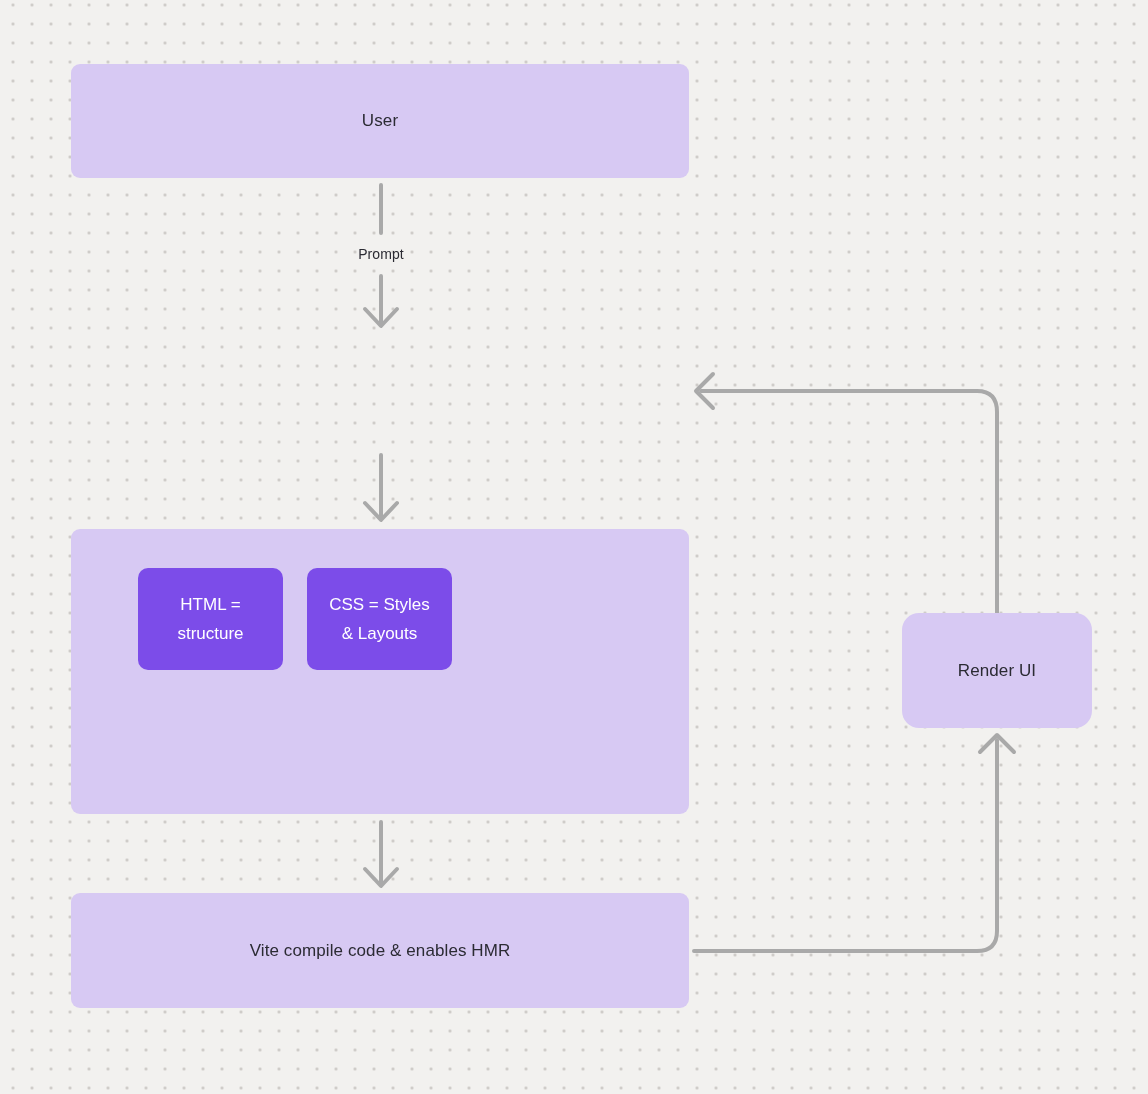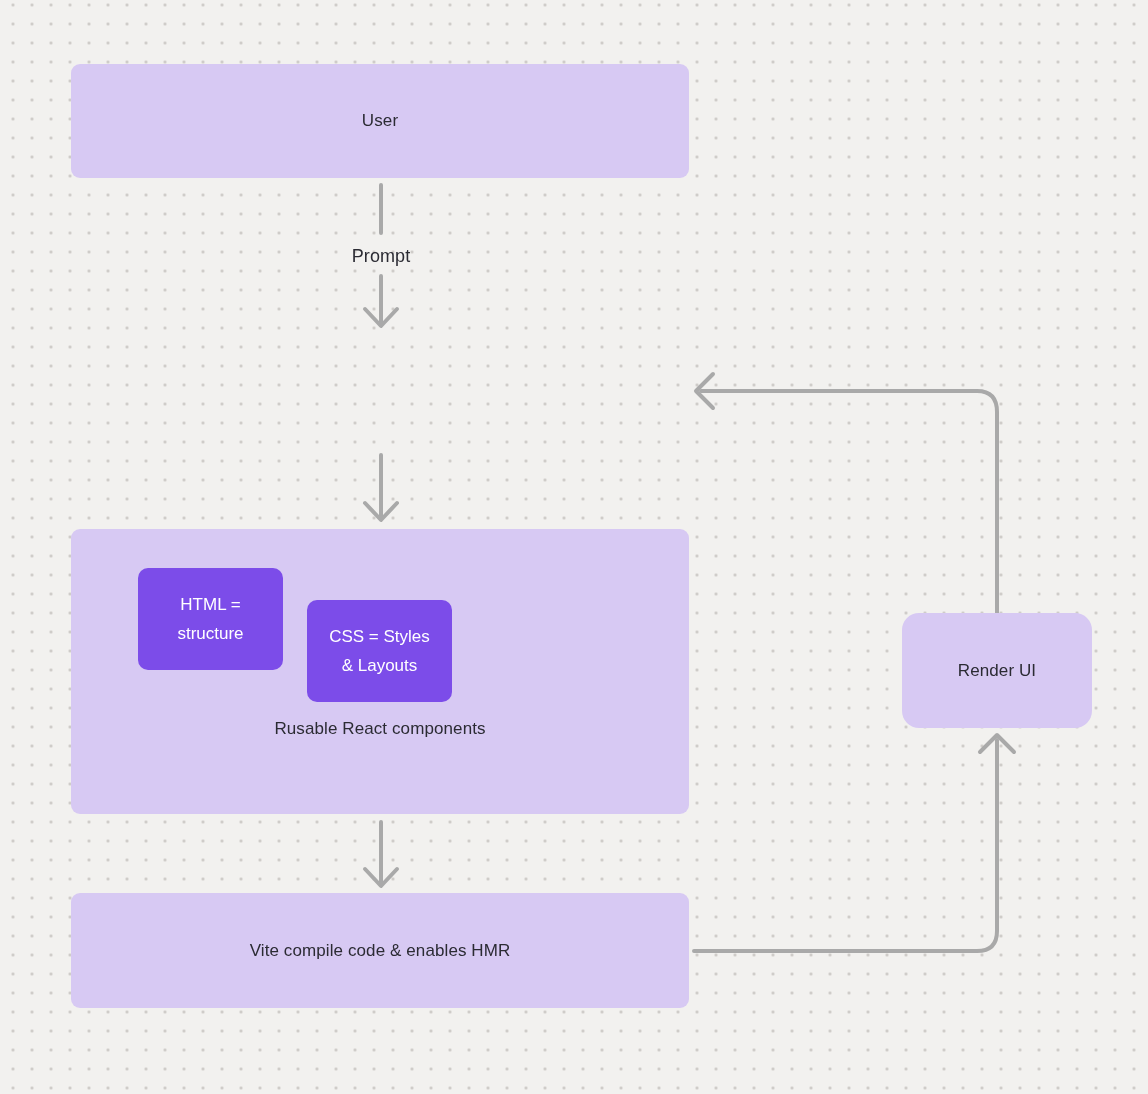--- a/index.html
+++ b/index.html
@@ -41,29 +41,29 @@
     position:absolute;
     width:145px;height:102px;
     background:var(--accent-fill);
     border-radius:10px;
     display:flex;flex-direction:column;align-items:center;justify-content:center;
     color:var(--accent-text);
     font-size:17px;line-height:29px;
     text-align:right;
   }
   .child-html{left:138px;top:568px;}
-  .child-css{left:307px;top:600px;}
+  .child-css{left:307px;top:568px;}
   .child-js{left:477px;top:568px;}
   .container-label{
     position:absolute;left:71px;top:719px;width:618px;
     text-align:center;color:var(--text);font-size:17px;letter-spacing:.1px;
   }
   .edge-label{
     position:absolute;left:321px;top:246px;width:120px;
-    text-align:center;color:var(--text);font-size:18px;letter-spacing:.1px;
+    text-align:center;color:var(--text);font-size:14px;letter-spacing:.1px;
   }
   svg.edges{position:absolute;left:0;top:0;pointer-events:none;}
   svg.edges path{stroke:var(--arrow);stroke-width:4;fill:none;stroke-linecap:round;stroke-linejoin:round;}
 </style>
 </head>
 <body>
 
 <div class="canvas">
 
   <svg class="edges" width="1148" height="1094" viewBox="0 0 1148 1094">
@@ -96,21 +96,20 @@
 
   <div class="child-node child-html">
     <span>HTML =</span>
     <span>structure</span>
   </div>
   <div class="child-node child-css">
     <span>CSS = Styles</span>
     <span>&amp; Layouts</span>
   </div>
 
-  <div class="container-label">Rusable React components</div>
 
   <div class="node node-vite">
     <span>Vite compile code &amp; enables HMR</span>
   </div>
 
   <div class="node node-render">
     <span>Render UI</span>
   </div>
 
 </div>

